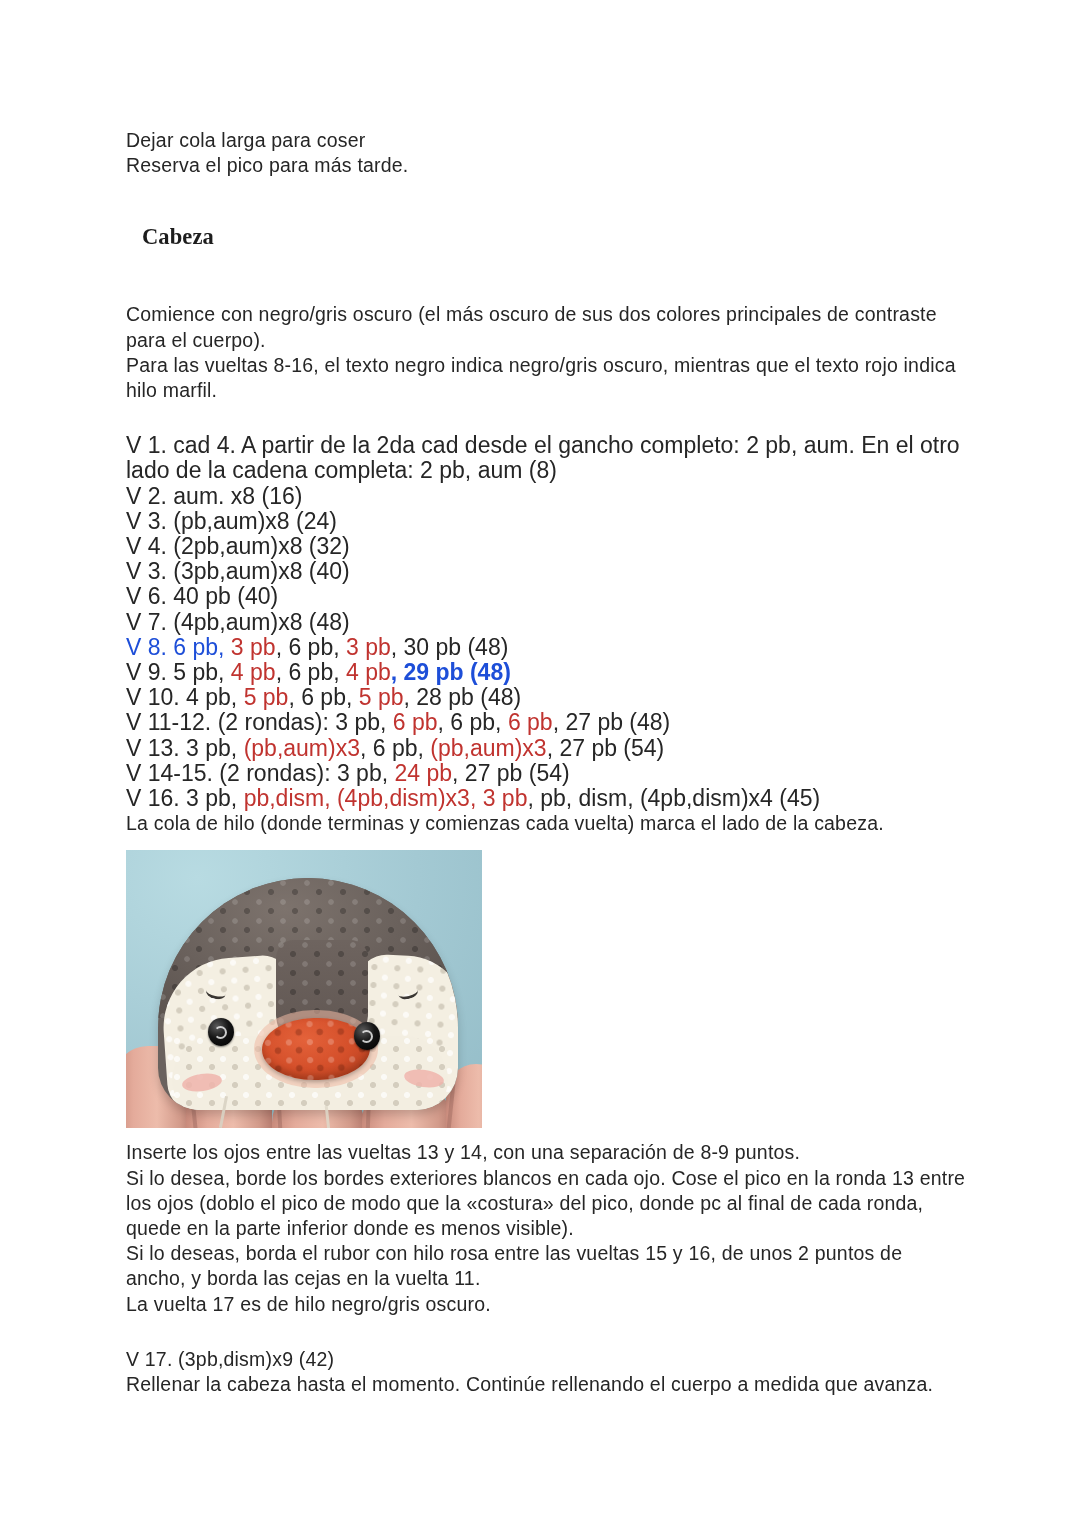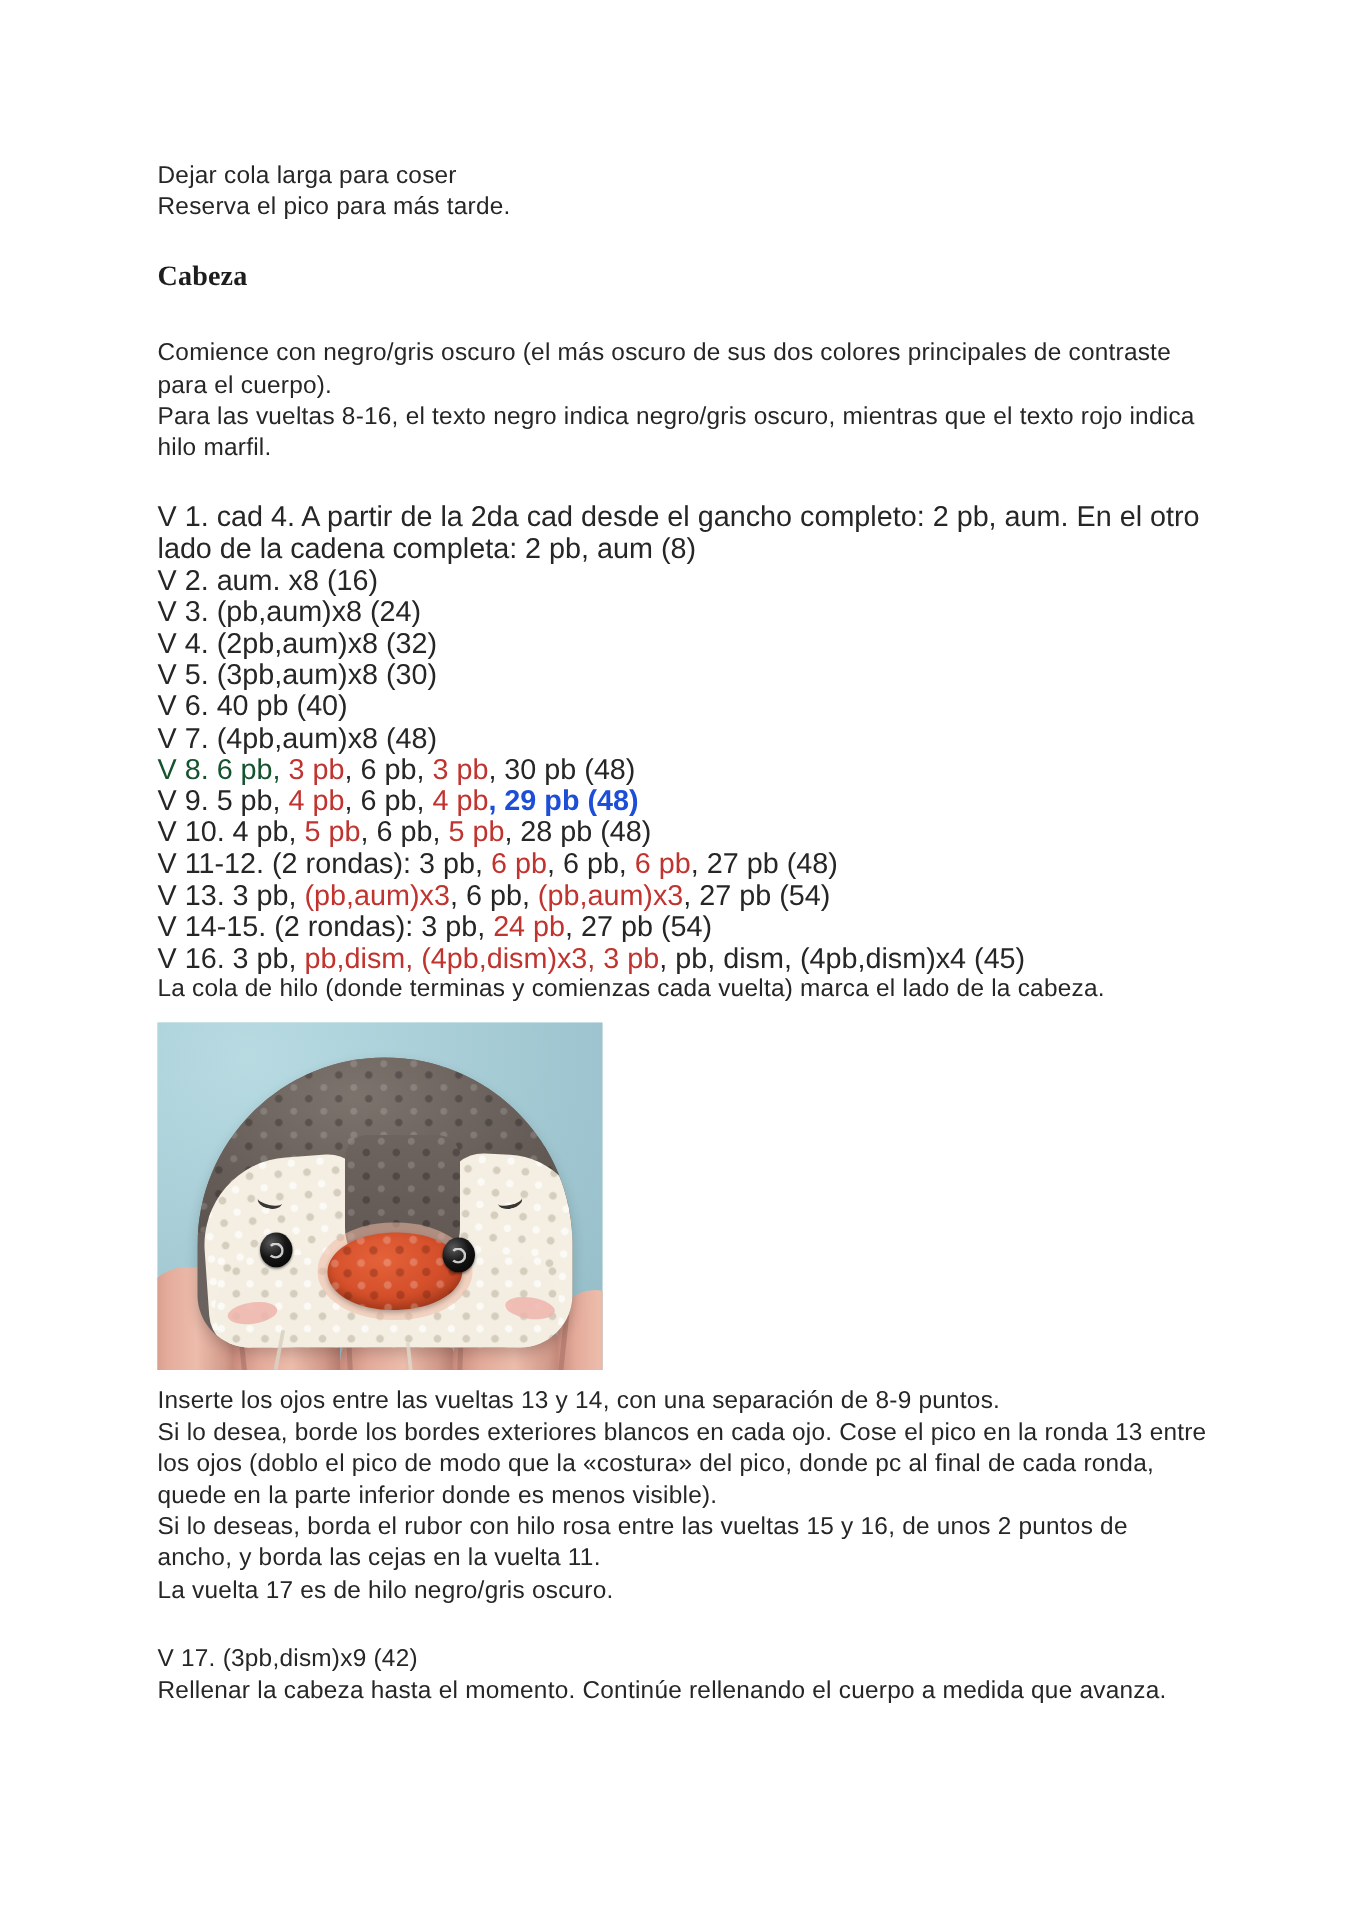--- a/index.html
+++ b/index.html
@@ -40,21 +40,21 @@
   }
   .para .ln { display: block; }
   .spacer-md { height: 30px; }
   .spacer-lg { height: 36px; }
 
   h2.heading {
     font-family: "Liberation Serif", serif;
     font-weight: bold;
     font-size: 22.5px;
     line-height: 26px;
-    margin: 0;
+    margin: 16px;
     color: #1d1d1d;
     letter-spacing: 0.005em;
   }
 
   .rows {
     font-size: 23px;
     line-height: 25.2px;
     color: #262626;
   }
   .row-line { display: block; white-space: pre-wrap; }
@@ -270,24 +270,24 @@
       <span class="ln">Para las vueltas 8-16, el texto negro indica negro/gris oscuro, mientras que el texto rojo indica hilo marfil.</span>
     </div>
 
     <div class="spacer-md"></div>
 
     <div class="rows" id="rounds-list">
         <span class="row-line"><span class="seg-black" style="color: rgb(38, 38, 38);">V 1. cad 4. A partir de la 2da cad desde el gancho completo: 2 pb, aum. En el otro lado de la cadena completa: 2 pb, aum (8)</span></span>
         <span class="row-line"><span class="seg-black" style="color: rgb(38, 38, 38);">V 2. aum. x8 (16)</span></span>
         <span class="row-line"><span class="seg-black" style="color: rgb(38, 38, 38);">V 3. (pb,aum)x8 (24)</span></span>
         <span class="row-line"><span class="seg-black" style="color: rgb(38, 38, 38);">V 4. (2pb,aum)x8 (32)</span></span>
-        <span class="row-line"><span class="seg-black" style="color: rgb(38, 38, 38);">V 5. (3pb,aum)x8 (30)</span></span>
+        <span class="row-line"><span class="seg-black" style="color: rgb(38, 38, 38);">V 3. (3pb,aum)x8 (40)</span></span>
         <span class="row-line"><span class="seg-black" style="color: rgb(38, 38, 38);">V 6. 40 pb (40)</span></span>
         <span class="row-line"><span class="seg-black" style="color: rgb(38, 38, 38);">V 7. (4pb,aum)x8 (48)</span></span>
-        <span class="row-line"><span class="seg-black" style="color: #14532d;">V 8. 6 pb, </span><span class="seg-red" style="color: rgb(192, 51, 47);">3 pb</span><span class="seg-black" style="color: rgb(38, 38, 38);">, 6 pb, </span><span class="seg-red" style="color: rgb(192, 51, 47);">3 pb</span><span class="seg-black" style="color: rgb(38, 38, 38);">, 30 pb (48)</span></span>
+        <span class="row-line"><span class="seg-black" style="color: #1d4ed8;">V 8. 6 pb, </span><span class="seg-red" style="color: rgb(192, 51, 47);">3 pb</span><span class="seg-black" style="color: rgb(38, 38, 38);">, 6 pb, </span><span class="seg-red" style="color: rgb(192, 51, 47);">3 pb</span><span class="seg-black" style="color: rgb(38, 38, 38);">, 30 pb (48)</span></span>
         <span class="row-line"><span class="seg-black" style="color: rgb(38, 38, 38);">V 9. 5 pb, </span><span class="seg-red" style="color: rgb(192, 51, 47);">4 pb</span><span class="seg-black" style="color: rgb(38, 38, 38);">, 6 pb, </span><span class="seg-red" style="color: rgb(192, 51, 47);">4 pb</span><span class="seg-black" style="color: #1d4ed8; font-weight: bold;">, 29 pb (48)</span></span>
         <span class="row-line"><span class="seg-black" style="color: rgb(38, 38, 38);">V 10. 4 pb, </span><span class="seg-red" style="color: rgb(192, 51, 47);">5 pb</span><span class="seg-black" style="color: rgb(38, 38, 38);">, 6 pb, </span><span class="seg-red" style="color: rgb(192, 51, 47);">5 pb</span><span class="seg-black" style="color: rgb(38, 38, 38);">, 28 pb (48)</span></span>
         <span class="row-line"><span class="seg-black" style="color: rgb(38, 38, 38);">V 11-12. (2 rondas): 3 pb, </span><span class="seg-red" style="color: rgb(192, 51, 47);">6 pb</span><span class="seg-black" style="color: rgb(38, 38, 38);">, 6 pb, </span><span class="seg-red" style="color: rgb(192, 51, 47);">6 pb</span><span class="seg-black" style="color: rgb(38, 38, 38);">, 27 pb (48)</span></span>
         <span class="row-line"><span class="seg-black" style="color: rgb(38, 38, 38);">V 13. 3 pb, </span><span class="seg-red" style="color: rgb(192, 51, 47);">(pb,aum)x3</span><span class="seg-black" style="color: rgb(38, 38, 38);">, 6 pb, </span><span class="seg-red" style="color: rgb(192, 51, 47);">(pb,aum)x3</span><span class="seg-black" style="color: rgb(38, 38, 38);">, 27 pb (54)</span></span>
         <span class="row-line"><span class="seg-black" style="color: rgb(38, 38, 38);">V 14-15. (2 rondas): 3 pb, </span><span class="seg-red" style="color: rgb(192, 51, 47);">24 pb</span><span class="seg-black" style="color: rgb(38, 38, 38);">, 27 pb (54)</span></span>
         <span class="row-line"><span class="seg-black" style="color: rgb(38, 38, 38);">V 16. 3 pb, </span><span class="seg-red" style="color: rgb(192, 51, 47);">pb,dism, (4pb,dism)x3, 3 pb</span><span class="seg-black" style="color: rgb(38, 38, 38);">, pb, dism, (4pb,dism)x4 (45)</span></span>
       </div>
 
     <div class="para">
       <span class="ln">La cola de hilo (donde terminas y comienzas cada vuelta) marca el lado de la cabeza.</span>

